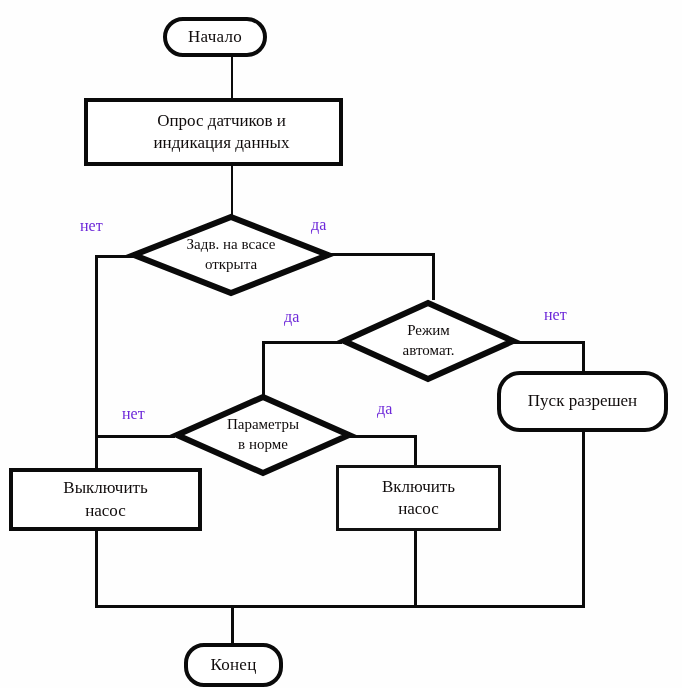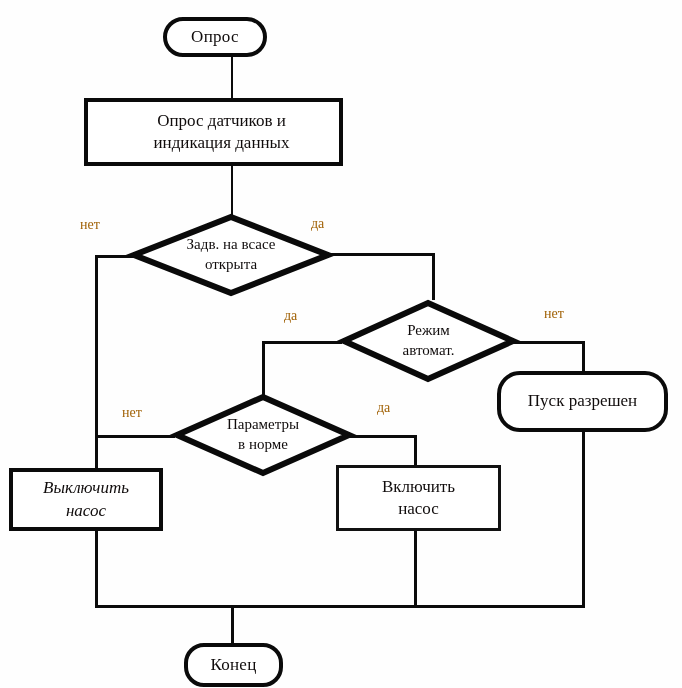--- a/index.html
+++ b/index.html
@@ -73,23 +73,23 @@
   .edge {
     position: absolute;
     background: #0b0b0b;
   }
   .edge.v { width: 2px; }
   .edge.hb { height: 3px; }
   .edge.vb { width: 3px; }
   
   .branch-label {
     position: absolute;
-    font-size: 14px;
+    font-size: 16px;
     font-family: "Liberation Serif", "DejaVu Serif", serif;
-    color: #a16207;
+    color: #6d28d9;
     white-space: nowrap;
   }
 </style>
 </head>
 <body>
 
 <div id="canvas">
 
   <div class="edge v" style="left:231px; top:55px; height:45px;"></div>
 
@@ -116,21 +116,21 @@
 
   <div class="edge vb" style="left:95px; top:531px; height:77px;"></div>
 
   <div class="edge vb" style="left:414px; top:531px; height:77px;"></div>
 
   <div class="edge hb" style="left:95px; top:605px; width:490px;"></div>
 
   <div class="edge vb" style="left:231px; top:605px; height:38px;"></div>
 
   <div class="terminator" style="left:163px; top:17px; width:104px; height:40px;">
-    <span class="node-text">Опрос</span>
+    <span class="node-text">Начало</span>
   </div>
 
   <div class="process thick" style="left:84px; top:98px; width:259px; height:68px;padding-left:16px;">
     <span class="node-text">Опрос датчиков и
 индикация данных</span>
   </div>
 
   <div class="decision" style="left:131px; top:214px; width:200px; height:82px;">
     <svg width="200" height="82" viewBox="0 0 200 82" aria-hidden="true">
       <polygon points="100,3 197,41 100,79 3,41" fill="#ffffff" stroke="#0a0a0a" stroke-width="6" stroke-linejoin="miter"></polygon>
@@ -152,21 +152,21 @@
       <polygon points="89,3 175,41 89,79 3,41" fill="#ffffff" stroke="#0a0a0a" stroke-width="6" stroke-linejoin="miter"></polygon>
     </svg>
     <span class="node-text">Параметры
 в норме</span>
   </div>
 
   <div class="process thick" style="left:497px; top:371px; width:171px; height:61px;border-radius:23px;">
     <span class="node-text">Пуск разрешен</span>
   </div>
 
-  <div class="process thick" style="left:9px; top:468px; width:154px; height:63px;font-style:italic;">
+  <div class="process thick" style="left:9px; top:468px; width:193px; height:63px;">
     <span class="node-text">Выключить
 насос</span>
   </div>
 
   <div class="process thin" style="left:336px; top:465px; width:165px; height:66px;">
     <span class="node-text">Включить
 насос</span>
   </div>
 
   <div class="terminator" style="left:184px; top:643px; width:99px; height:44px;">

